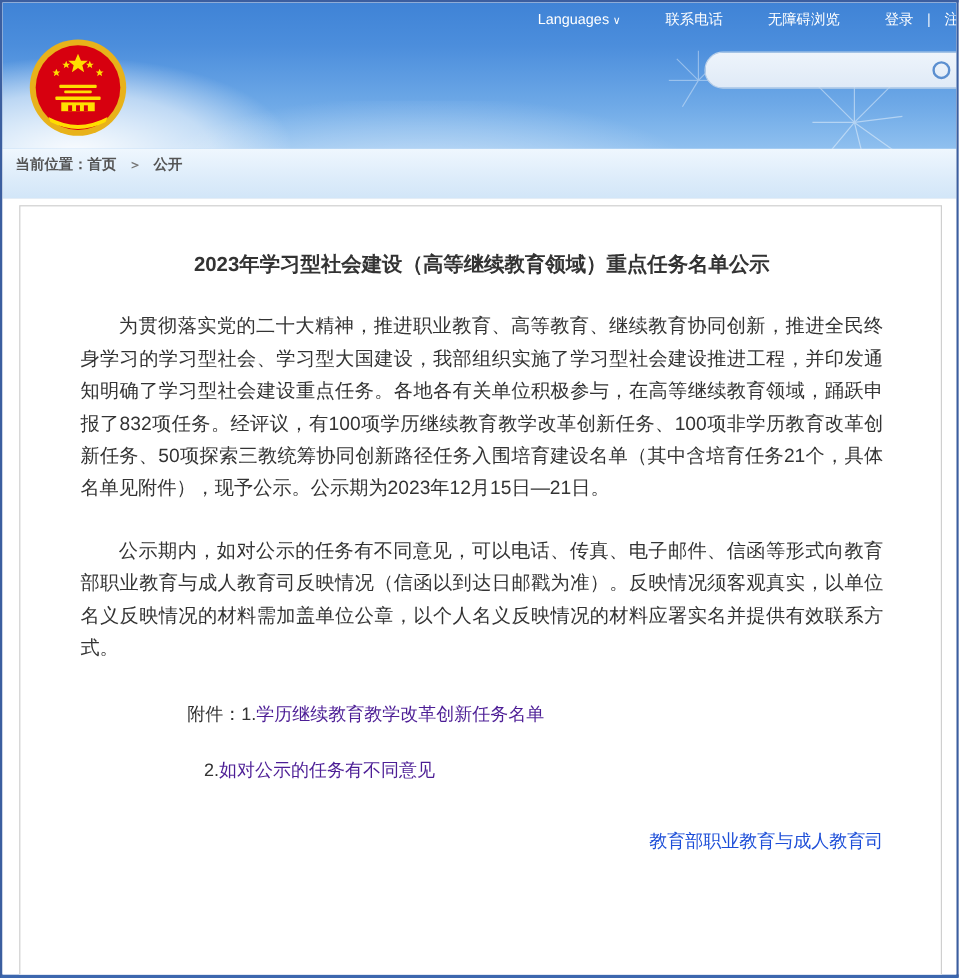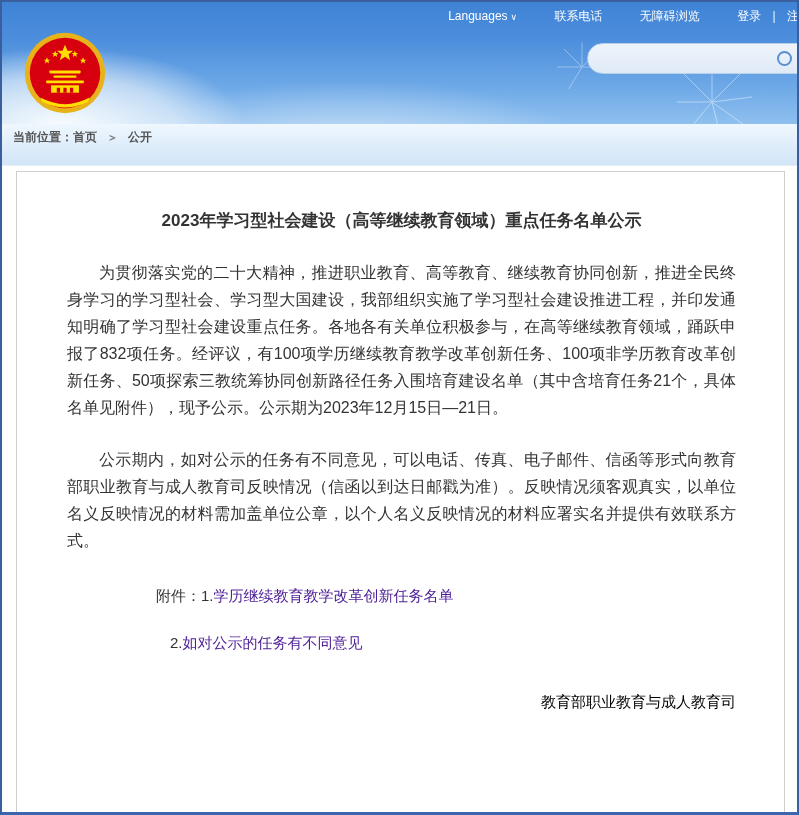--- a/index.html
+++ b/index.html
@@ -87,21 +87,21 @@
     margin-top:25px; font-size:16px; line-height:27px; text-align:justify;
     text-indent:2em; color:#333;
   }
   .attachments { margin-top:28px; font-size:15px; }
   .att-row { line-height:27px; margin-left:53px; margin-bottom:20px; }
   .att-row.indented { margin-left:103px; }
   .att-label { color:#333;padding-left:36px; }
   .att-num { color:#333; }
   .att-link { color:#4c1d95; text-decoration:none; cursor:pointer; }
 
-  .signature { margin-top:32px; text-align:right; font-size:15px; color:#000000; line-height:27px; }
+  .signature { margin-top:32px; text-align:right; font-size:15px; color:#1d4ed8; line-height:27px; }
 </style>
 </head>
 <body>
 
 <div class="frame">
 
   <div class="header">
     <div class="cloud1"></div>
     <div class="cloud2"></div>
 

